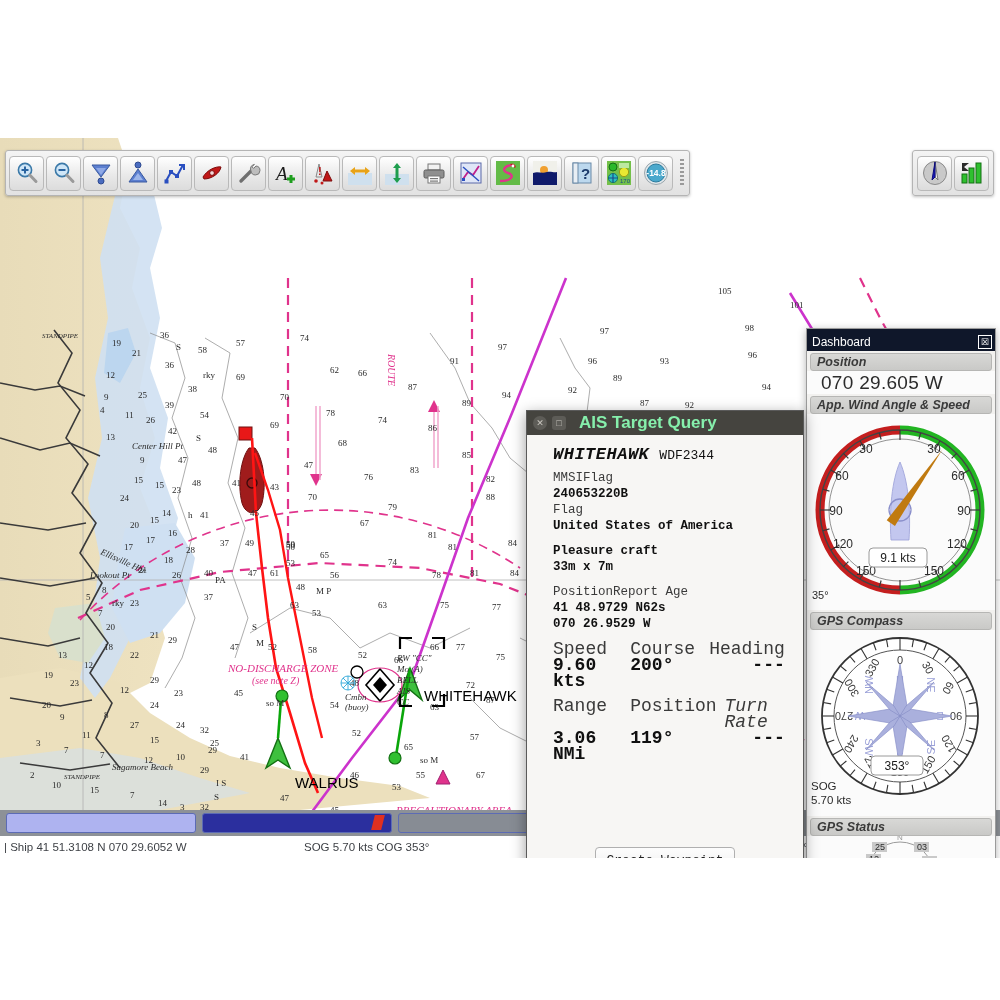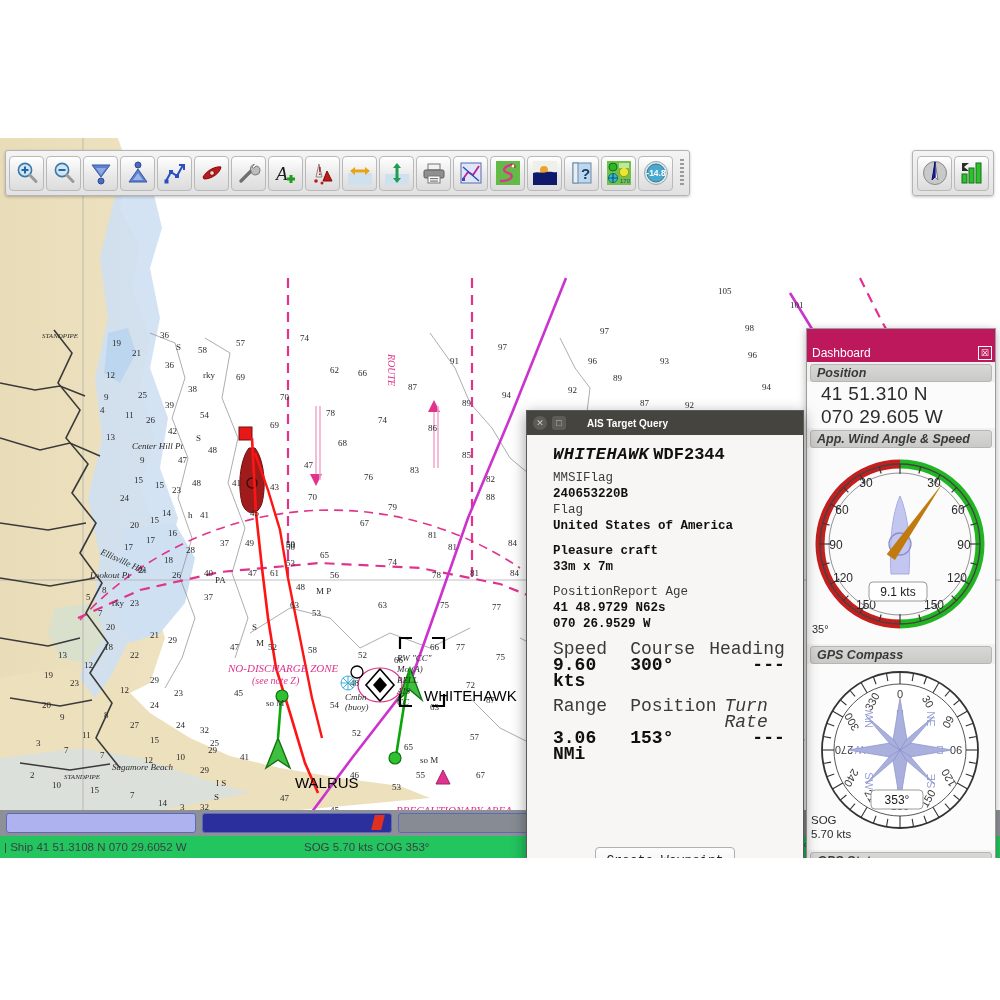--- a/index.html
+++ b/index.html
@@ -56,25 +56,25 @@
     z-index:60;font-family:"Liberation Mono",monospace;
   }
   #ais-title{
     height:24px;background:#45443f;display:flex;align-items:center;
     padding-left:6px;gap:5px;
   }
   .wbtn{width:14px;height:14px;border-radius:50%;background:#5d5c57;
         display:flex;align-items:center;justify-content:center;
         color:#c9c6bf;font-size:9px;font-family:"Liberation Sans",sans-serif;}
   .wbtn.sq{border-radius:3px;}
-  #ais-title-text{color:#ffffff;font-size:10px;font-weight:bold;
-     font-family:"Liberation Sans",sans-serif;margin-left:16px;}
+  #ais-title-text{color:#86efac;font-size:17px;font-weight:bold;
+     font-family:"Liberation Sans",sans-serif;margin-left:8px;}
   #ais-body{padding:10px 18px 4px 26px;color:#101010;}
   .ais-name{font-style:italic;font-weight:bold;font-size:17px;letter-spacing:.5px;}
-  .ais-call{font-size:17px;font-weight:bold;margin-left:4px;}
+  .ais-call{font-size:13px;font-weight:normal;margin-left:10px;}
   .row{display:flex;font-size:12.5px;line-height:16px;}
   .row3{display:flex;font-size:18px;line-height:16px;}
   .row3>div{width:33.3%;}
   .lbl{color:#3a3a3a;}
   .val{font-weight:bold;}
   .gap{height:9px;}
   #ais-btns{position:absolute;left:0;right:0;top:436px;text-align:center;}
   .dbtn{
     display:inline-block;padding:5px 10px;margin:0 5px;
     background:linear-gradient(180deg,#fdfdfd,#eeeeee);
@@ -82,23 +82,23 @@
     font-family:"Liberation Mono",monospace;font-size:13px;color:#222;
     cursor:pointer;
   }
   
   #dash{
     position:absolute;left:806px;top:190px;width:188px;height:660px;
     background:#f2f1ef;border:1px solid #9b9b9b;
     box-shadow:0 2px 8px rgba(0,0,0,.3);z-index:55;overflow:hidden;
   }
   #dash-title{
-    height:18px;background:#be185d;color:#ffffff;font-size:12px;
+    height:18px;background:#0f172a;color:#ffffff;font-size:12px;
     display:flex;align-items:center;justify-content:space-between;
-    padding:15px 3px 0 5px;font-weight:normal;
+    padding:4px 3px 0 5px;font-weight:normal;
   }
   #dash-close{width:12px;height:12px;border:1px solid #fff;color:#fff;
     font-size:9px;display:flex;align-items:center;justify-content:center;cursor:pointer;}
   .dsec{
     background:linear-gradient(180deg,#d8d8d6,#c9c9c7);
     border:1px solid #b6b6b4;border-radius:3px;margin:2px 3px 0;
     font-style:italic;font-weight:bold;font-size:12.5px;color:#3a3a3a;
     padding:1px 6px;
   }
   .dval{font-size:19px;color:#2b2b2b;padding:1px 0 0 14px;letter-spacing:.3px;}
@@ -108,21 +108,21 @@
   #gaugebar{
     position:absolute;left:0;top:672px;width:1000px;height:26px;
     background:#8d9197;display:flex;align-items:center;padding-left:6px;gap:6px;
   }
   .pbar{height:18px;border:1px solid #5c6bb5;border-radius:3px;position:relative;overflow:hidden;}
   #pb1{width:188px;background:#aeb3f0;}
   #pb2{width:188px;background:#2b2f9e;}
   #pb3{width:188px;background:#878c94;}
   #statusbar{
     position:absolute;left:0;top:698px;width:1000px;height:22px;
-    background:#22c55e;color:#3c3f44;font-size:11.5px;
+    background:#ffffff;color:#3c3f44;font-size:11.5px;
     display:flex;align-items:center;
   }
   #statusbar span{display:inline-block;}
   .sb1{padding-left:4px;width:300px;}
   .sb2{width:230px;}
   .sb3{width:250px;}
   .sb4{width:150px;}
   
   .snd{font-family:"Liberation Serif",serif;fill:#2a2a2a;font-size:9px;}
   .magenta{fill:#e0338c;font-family:"Liberation Serif",serif;font-style:italic;}
@@ -805,52 +805,51 @@
         <span class="val">070 26.9529 W</span>
       </div>
       <div class="gap"></div>
       <div class="row3">
         <div class="lbl">Speed</div>
         <div class="lbl">Course</div>
         <div class="lbl" style="text-align:right;">Heading</div>
       </div>
       <div class="row3">
         <div class="val">9.60 kts</div>
-        <div class="val">300°</div>
+        <div class="val">200°</div>
         <div class="val" style="text-align:right;">---</div>
       </div>
       <div class="gap"></div>
       <div class="row3">
         <div class="lbl">Range</div>
         <div class="lbl">Position</div>
         <div class="lbl" style="text-align:center;font-style:italic;">Turn Rate</div>
       </div>
       <div class="row3">
         <div class="val">3.06 NMi</div>
-        <div class="val">153°</div>
+        <div class="val">119°</div>
         <div class="val" style="text-align:right;">---</div>
       </div>
     </div>
 
     <div id="ais-btns">
       <span class="dbtn">Create Waypoint</span>
       
       
     </div>
   </div>
 
   <div id="dash">
     <div id="dash-title">
       <span>Dashboard</span>
       <span id="dash-close">☒</span>
     </div>
 
     <div class="dsec">Position</div>
     <div class="dwhite">
-      <div class="dval">41 51.310 N</div>
       <div class="dval">070 29.605 W</div>
     </div>
 
     <div class="dsec">App. Wind Angle &amp; Speed</div>
     <div class="gauge-wrap">
       <svg width="186" height="192" viewBox="0 0 186 192">
         <g transform="translate(93,96)">
 
           <path d="M0,-80 A80,80 0 0 1 0,80" fill="none" stroke="#22b522" stroke-width="9"></path>
           <path d="M0,-80 A80,80 0 0 0 0,80" fill="none" stroke="#c41e1e" stroke-width="9"></path>

